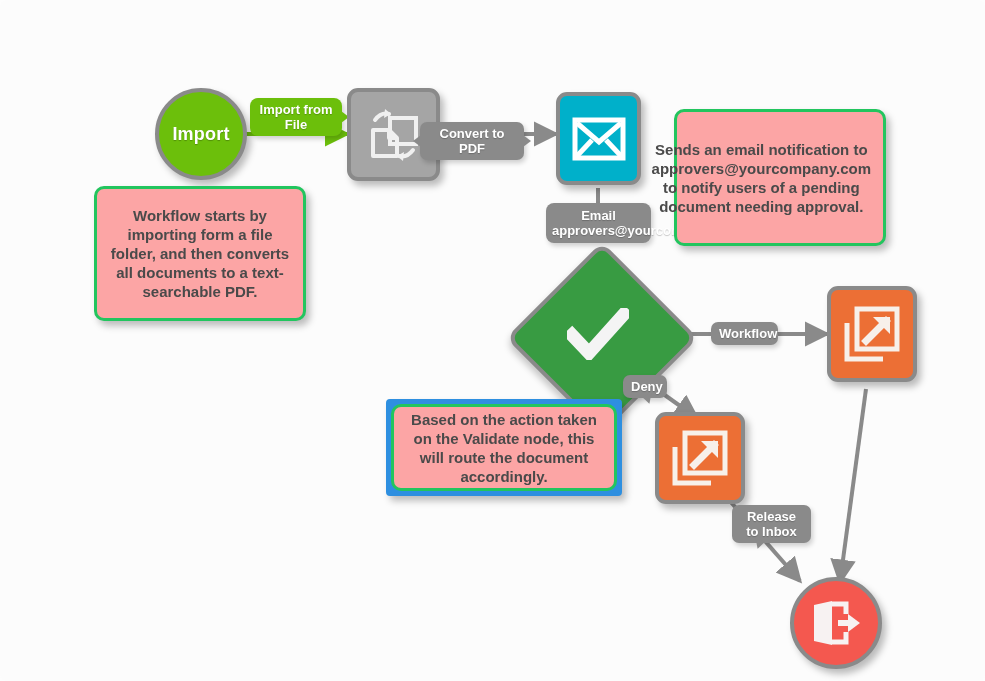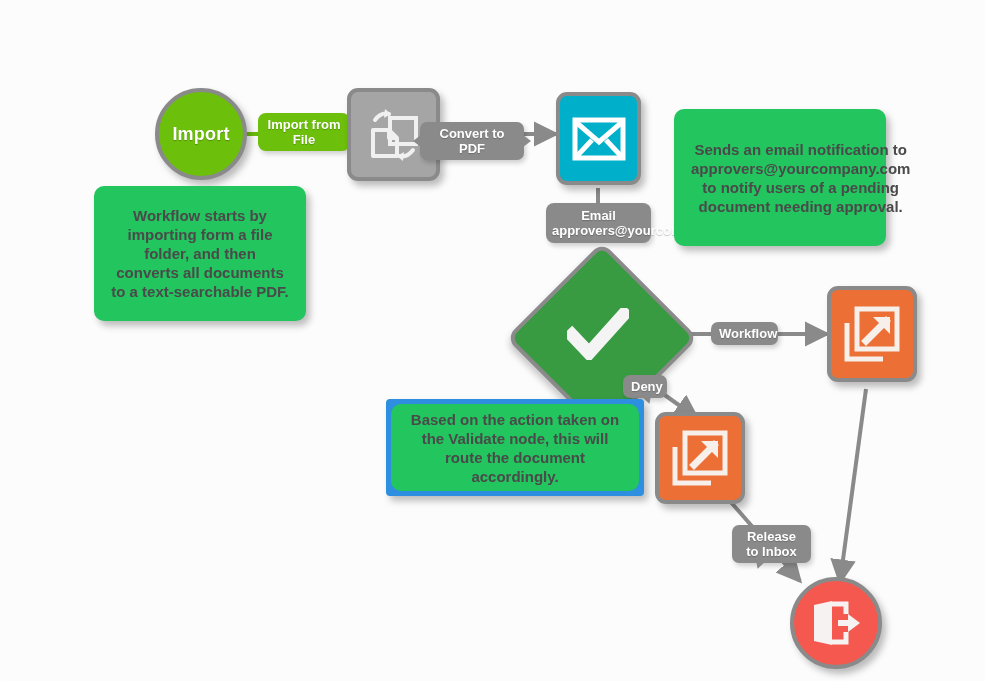--- a/index.html
+++ b/index.html
@@ -139,33 +139,33 @@
     left: 22px;
     border-left: 5px solid transparent;
     border-right: 5px solid transparent;
     border-top: 9px solid #8a8a8a;
     transform: rotate(18deg);
   }
 
   
   .note {
     position: absolute;
-    background: #22c55e;
-    border: 5px solid #22c55e;
+    background: #fca5a5;
+    border: 3px solid #22c55e;
     border-radius: 10px;
     color: #4a4a4a;
     font-size: 15px;
     font-weight: bold;
     line-height: 19px;
     text-align: center;
     padding: 10px 12px;
     box-sizing: border-box;
     display: flex;
     align-items: center;
-    justify-content: flex-start;
+    justify-content: flex-end;
     box-shadow: 4px 5px 7px rgba(0,0,0,0.25);
   }
   .note-selected-wrap {
     position: absolute;
     border: 3px solid #2e8fe0;
     border-radius: 4px;
     background: #2e8fe0;
     padding: 2px;
     box-sizing: border-box;
     box-shadow: 4px 5px 7px rgba(0,0,0,0.25);
@@ -224,21 +224,21 @@
 
     <line x1="866" y1="389" x2="840" y2="582" stroke="#8a8a8a" stroke-width="4" marker-end="url(#arrowhead)"></line>
 
     <line x1="729" y1="500" x2="800" y2="581" stroke="#8a8a8a" stroke-width="4" marker-end="url(#arrowhead)"></line>
   </svg>
 
   <div class="node circle-node" style="left:155px; top:88px; width:92px; height:92px; background:#6cbf0b;">
     <span class="circle-label">Import</span>
   </div>
 
-  <div class="edge-label green" style="left:250px; top:113px; width:92px;margin-left:8px;">
+  <div class="edge-label green" style="left:250px; top:98px; width:92px;">
     <span>Import from File</span>
     <span class="tail tail-r green"></span>
   </div>
 
   <div class="node box-node" style="left:347px; top:88px; width:93px; height:93px; background:#a5a5a5;">
     <span>
       <svg class="icon-svg" width="58" height="58" viewBox="0 0 58 58">
         <rect x="25" y="12" width="26" height="26" fill="none" stroke="#f0f0f0" stroke-width="4"></rect>
         <path d="M8 24 h16 l8 8 v18 h-24 z" fill="none" stroke="#f0f0f0" stroke-width="4" stroke-linejoin="round"></path>
         <path d="M24 24 v8 h8" fill="none" stroke="#f0f0f0" stroke-width="4" stroke-linejoin="round"></path>
@@ -304,21 +304,21 @@
     <span>
       <svg class="icon-svg" width="58" height="58" viewBox="0 0 58 58">
         <path d="M4 18 v36 h36" fill="none" stroke="#f7f0ea" stroke-width="5"></path>
         <rect x="14" y="4" width="40" height="40" fill="none" stroke="#f7f0ea" stroke-width="5"></rect>
         <path d="M23 36 L43 16" stroke="#f7f0ea" stroke-width="7" stroke-linecap="square"></path>
         <path d="M30 12 h17 v17 l-6 -6 l-5 -5 z" fill="#f7f0ea"></path>
       </svg>
     </span>
   </div>
 
-  <div class="edge-label" style="left:732px; top:525px; width:79px;">
+  <div class="edge-label" style="left:732px; top:505px; width:79px;">
     <span>Release to Inbox</span>
     <span class="tail tail-bl"></span>
   </div>
 
   <div class="node circle-node" style="left:790px; top:577px; width:92px; height:92px; background:#f4584f;">
     <span>
       <svg class="icon-svg" width="52" height="46" viewBox="0 0 52 46">
         <path d="M4 5 L22 1 V45 L4 41 Z" fill="#f7f2f2"></path>
         <path d="M22 4 h14 v10 M36 32 v10 h-14" fill="none" stroke="#f7f2f2" stroke-width="5"></path>
         <path d="M28 23 h14" stroke="#f7f2f2" stroke-width="6"></path>
@@ -328,19 +328,19 @@
   </div>
 
   <div class="note" style="left:58px; top:186px; width:212px; height:135px;margin-left:36px;">
     <span>Workflow starts by importing form a file folder, and then converts all documents to a text-searchable PDF.</span>
   </div>
 
   <div class="note" style="left:674px; top:109px; width:212px; height:137px;">
     <span>Sends an email notification to approvers@yourcompany.com to notify users of a pending document needing approval.</span>
   </div>
 
-  <div class="note-selected-wrap" style="left:386px; top:399px; width:258px; height:97px;">
+  <div class="note-selected-wrap" style="left:386px; top:399px; width:236px; height:97px;">
     <div class="note">
       <span>Based on the action taken on the Validate node, this will route the document accordingly.</span>
     </div>
   </div>
 
 </div>
 
 </body></html>

